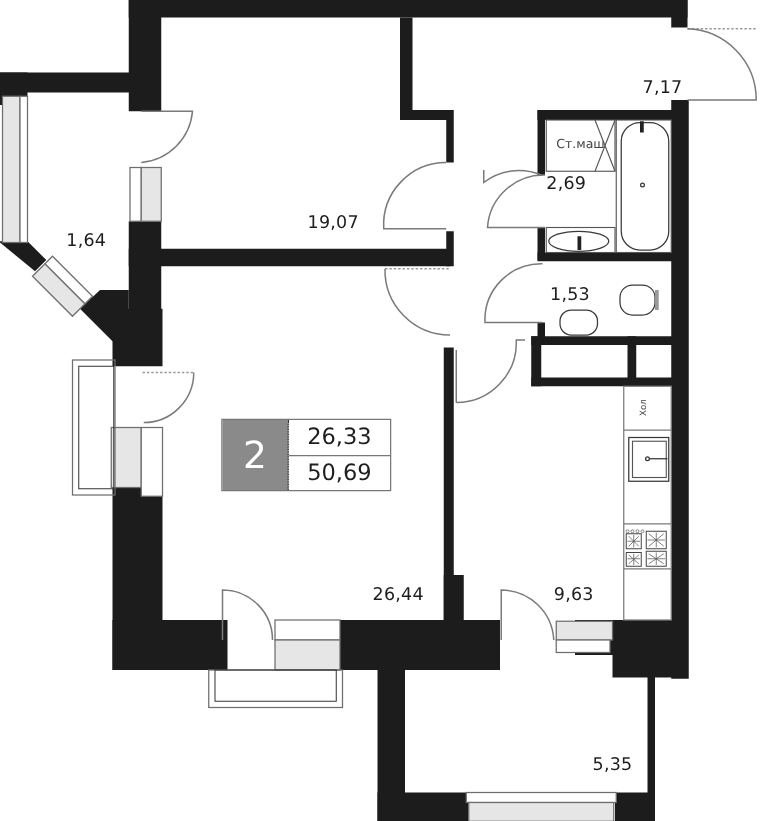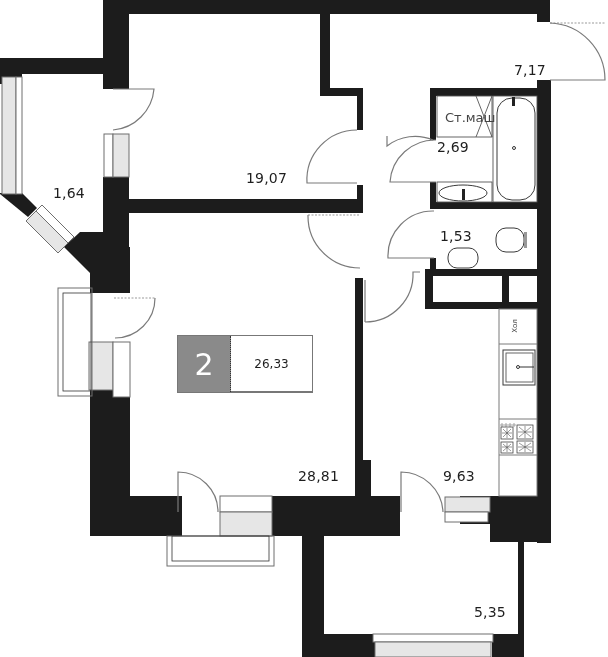--- a/index.html
+++ b/index.html
@@ -7,26 +7,26 @@
     svg#plan { position: absolute; left: 0; top: 0; width: 608px; height: 657px; }
     .wall { fill: #1c1c1c; }
     .win-fill { fill: #e6e6e6; stroke: #6e6e6e; stroke-width: 1; }
     .win-frame { fill: #ffffff; stroke: #6e6e6e; stroke-width: 1; }
     .door { fill: none; stroke: #7a7a7a; stroke-width: 1.2; }
     .door-dash { fill: none; stroke: #9a9a9a; stroke-width: 1.2; stroke-dasharray: 2 1.5; }
     .fixture { fill: #ffffff; stroke: #3a3a3a; stroke-width: 1; }
     .fixture-thin { fill: none; stroke: #555; stroke-width: 0.9; }
     .counter { fill: #ffffff; stroke: #7a7a7a; stroke-width: 1; }
     .room-label { position: absolute; font-family: "DejaVu Sans", sans-serif; font-size: 14px; color: #1e1e1e; letter-spacing: 0.2px; white-space: nowrap; }
-    .small-label { position: absolute; font-family: "DejaVu Sans", sans-serif; font-size: 13px; color: #444; white-space: nowrap; text-align: center; }
+    .small-label { position: absolute; font-family: "DejaVu Sans", sans-serif; font-size: 10px; color: #444; white-space: nowrap; text-align: center; }
     .vert-label { position: absolute; font-family: "DejaVu Sans", sans-serif; font-size: 7px; color: #444; transform: rotate(-90deg); transform-origin: center; white-space: nowrap; }
     #badge { position: absolute; left: 177px; top: 335px; width: 134px; height: 56px; border: 1px solid #777; background: #fff; display: flex; }
     #badge .rooms { width: 52px; height: 56px; background: #8a8a8a; color: #fff; font-size: 30px; display: flex; align-items: center; justify-content: center; font-family: "DejaVu Sans", sans-serif; border-right: 1px dotted #333; }
     #badge .areas { flex: 1; display: flex; flex-direction: column; }
-    #badge .area { flex: 1; display: flex; align-items: center; justify-content: center; font-size: 12px; color: #1e1e1e; font-family: "DejaVu Sans", sans-serif; }
+    #badge .area { flex: 1; display: flex; align-items: center; justify-content: center; font-size: 18px; color: #1e1e1e; font-family: "DejaVu Sans", sans-serif; }
     #badge .area.top { border-bottom: 1px solid #777; }
   </style>
 </head>
 <body>
 
 <svg id="plan" viewBox="0 0 608 657" xmlns="http://www.w3.org/2000/svg">
 
   <g>
 
     <rect class="wall" x="103" y="0" width="447" height="14"></rect>
@@ -181,25 +181,26 @@
       <circle cx="514" cy="425" r="1.2" fill="none" stroke="#444" stroke-width="0.5"></circle>
     </g>
   </g>
 </svg>
 
 <div class="room-label" style="left:53px; top:185px;">1,64</div>
 <div class="room-label" style="left:246px; top:170px;">19,07</div>
 <div class="room-label" style="left:494px; top:62px;margin-left:20px;">7,17</div>
 <div class="room-label" style="left:437px; top:139px;">2,69</div>
 <div class="room-label" style="left:440px; top:228px;text-align:right;">1,53</div>
-<div class="room-label" style="left:298px; top:468px;">28,81</div>
+<div class="room-label" style="left:298px; top:468px;">26,44</div>
 <div class="room-label" style="left:443px; top:468px;">9,63</div>
 <div class="room-label" style="left:474px; top:604px;">5,35</div>
 
 <div class="small-label" style="left:445px; top:110px;">Ст.маш</div>
 <div class="vert-label" style="left:508px; top:322px;">Хол</div>
 
 <div id="badge">
   <div class="rooms">2</div>
   <div class="areas">
     <div class="area top">26,33</div>
+    <div class="area">50,69</div>
   </div>
 </div>
 
 </body></html>

